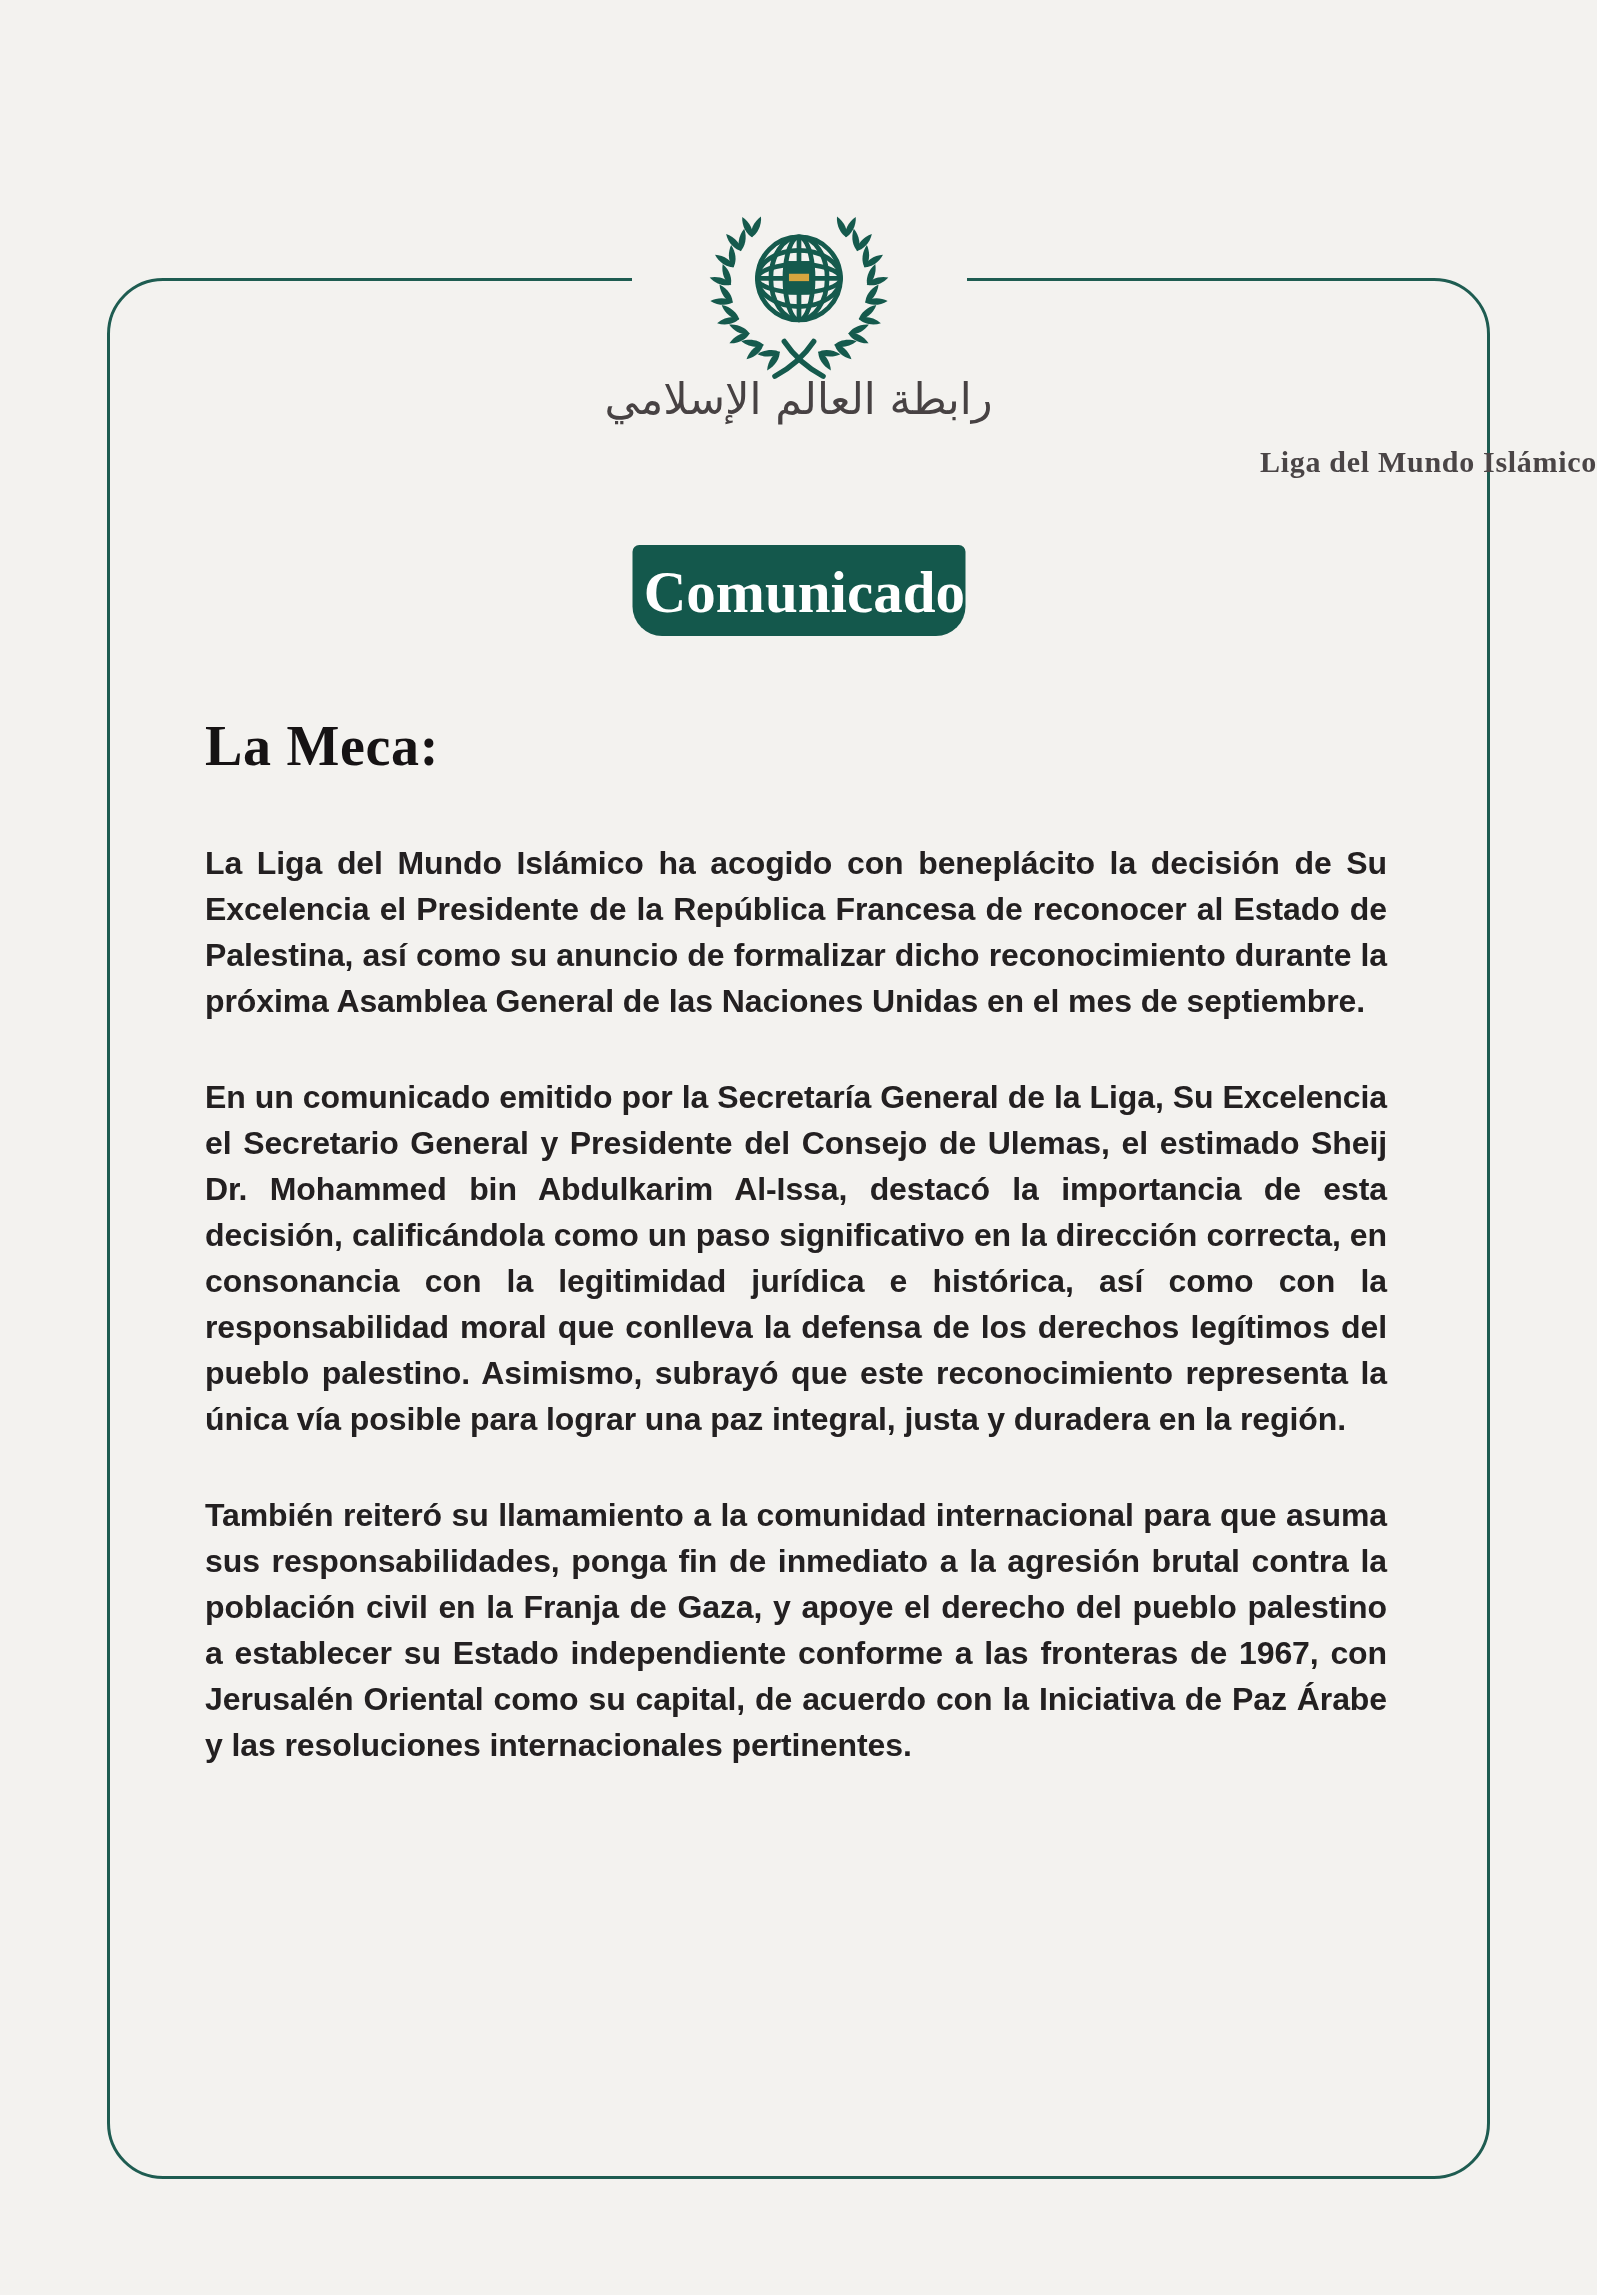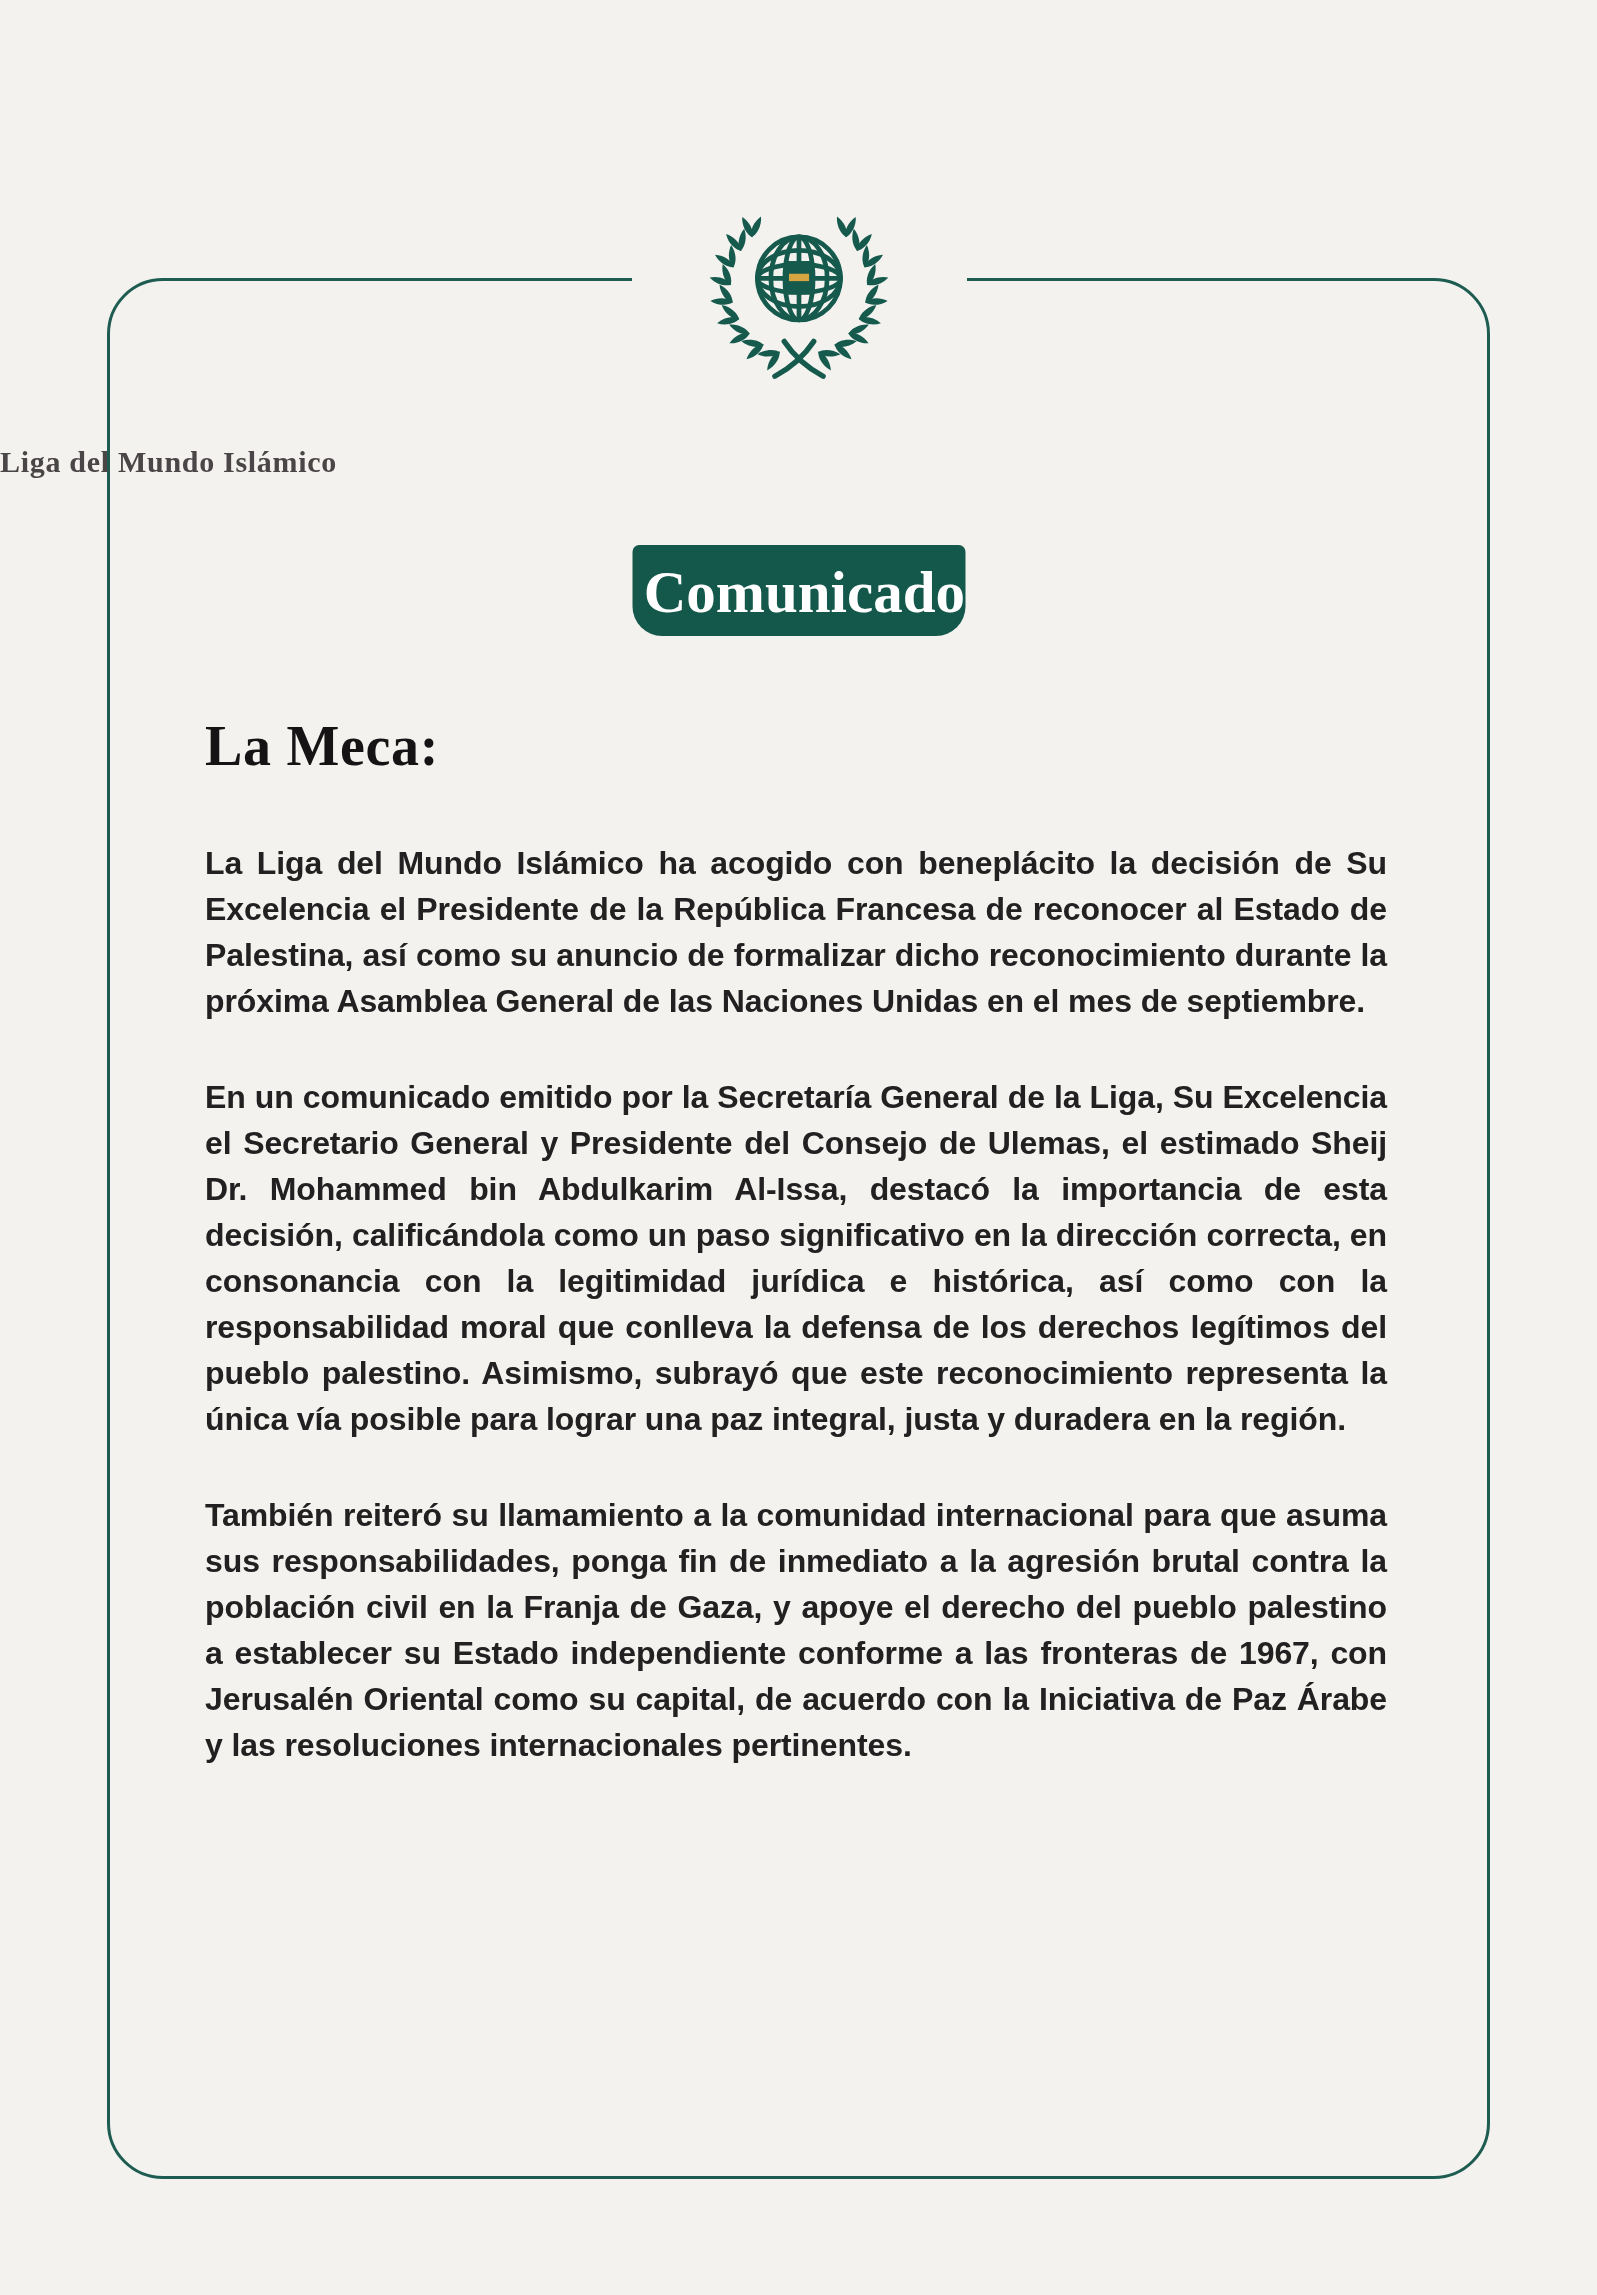--- a/index.html
+++ b/index.html
@@ -32,21 +32,21 @@
   }
   .arabic {
     position:absolute; top:349px; left:0; right:0;
     text-align:center;
     font-family:"DejaVu Sans", sans-serif;
     font-size:43px; line-height:101px;
     color:#474243;
   }
   .org {
     position:absolute; top:444px; left:0; right:0;
-    text-align:left;
+    text-align:right;
     font-family:"Liberation Serif", serif;
     font-weight:700; font-size:30px; line-height:35px;
     letter-spacing:0.7px;
     color:#4a4546;
   }
   .banner {
     position:absolute; top:545px; left:50%;
     transform:translateX(-50%);
     width:333px; height:91px;
     background:#14584c;
@@ -129,20 +129,21 @@
           <ellipse rx="62" ry="21"></ellipse>
           <ellipse rx="62" ry="42"></ellipse>
           <line x1="-62" y1="0" x2="62" y2="0"></line>
           <line x1="0" y1="-62" x2="0" y2="62"></line>
         </g>
         <rect x="-18" y="-26" width="36" height="50" fill="#155a4d"></rect>
         <rect x="-15" y="-7" width="30" height="11" fill="#d7a53f"></rect>
       </g>
     </svg>
 
+    <div class="arabic" dir="rtl">رابطة العالم الإسلامي</div>
 
     <div class="org">Liga del Mundo Islámico</div>
 
     <div class="banner">
       <span>Comunicado</span>
     </div>
 
   </header>
 
   <main class="content">

